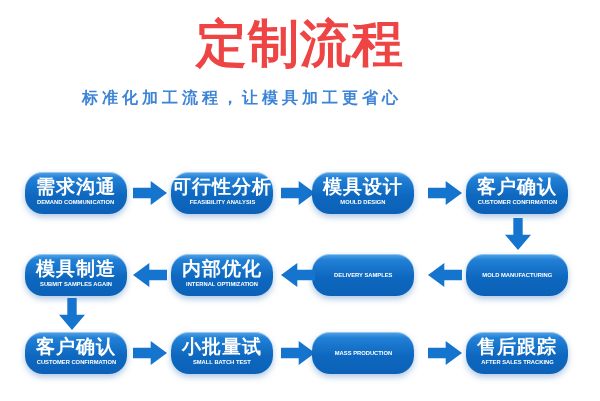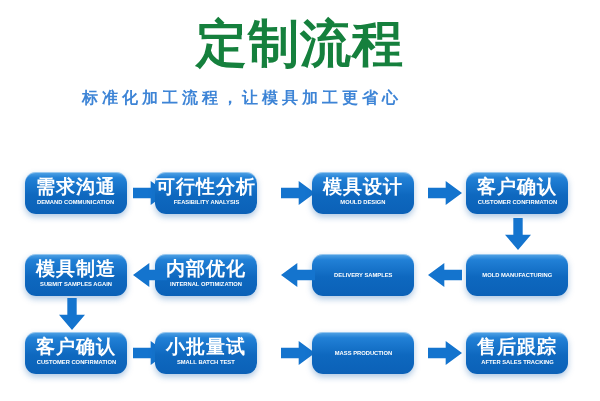--- a/index.html
+++ b/index.html
@@ -2,38 +2,38 @@
 <html><head>
 <meta charset="utf-8">
 <style>
   html,body{margin:0;padding:0;background:#fff;}
   .stage{
     position:relative;width:600px;height:401px;background:#ffffff;overflow:hidden;
     font-family:"Liberation Sans",sans-serif;
   }
   .title{
     position:absolute;top:16px;left:0;width:600px;text-align:center;
-    font-size:51px;line-height:56px;font-weight:900;color:#15803d;letter-spacing:1px;
+    font-size:51px;line-height:56px;font-weight:900;color:#ef4444;letter-spacing:1px;
   }
   .subtitle{
     position:absolute;top:88px;left:0;width:484px;text-align:center;
     font-size:16px;font-weight:700;color:#3D84D6;letter-spacing:4px;
   }
   .box{
-    position:absolute;width:102px;height:42px;border-radius:11px;
+    position:absolute;width:102px;height:42px;border-radius:18px;
     background:linear-gradient(180deg,#55A5E6 0%,#2180D6 14%,#0E68BF 55%,#0B61B7 100%);
     box-shadow:0 3px 6px rgba(23,98,176,.35), inset 0 1px 0 rgba(255,255,255,.4);
     display:flex;flex-direction:column;align-items:center;justify-content:center;
     color:#fff;text-align:center;
   }
   .zh{font-size:19px;font-weight:700;letter-spacing:1px;line-height:1;white-space:nowrap;}
   .en{font-size:10px;font-weight:700;white-space:nowrap;margin-top:3px;
       transform:scale(0.58);transform-origin:50% 0;line-height:1;}
   
-  .c0{left:25px}.c1{left:155px}.c2{left:312px}.c3{left:466px}
+  .c0{left:25px}.c1{left:171px}.c2{left:312px}.c3{left:466px}
   .r0{top:172px}.r1{top:254px}.r2{top:332px}
   
   .ar{position:absolute;background:#1474CE;}
   .h{width:34px;height:24px;}
   .right{clip-path:polygon(0 28%,52% 28%,52% 0,100% 50%,52% 100%,52% 72%,0 72%);}
   .left{clip-path:polygon(100% 28%,48% 28%,48% 0,0 50%,48% 100%,48% 72%,100% 72%);}
   .v{width:26px;height:32px;clip-path:polygon(32% 0,68% 0,68% 52%,100% 52%,50% 100%,0 52%,32% 52%);}
   .g0{left:133px}.g1{left:281px}.g2{left:428px}
   .ay0{top:181px}.ay1{top:263px}.ay2{top:341px}
   .vd-right{left:505px;top:218px;}

